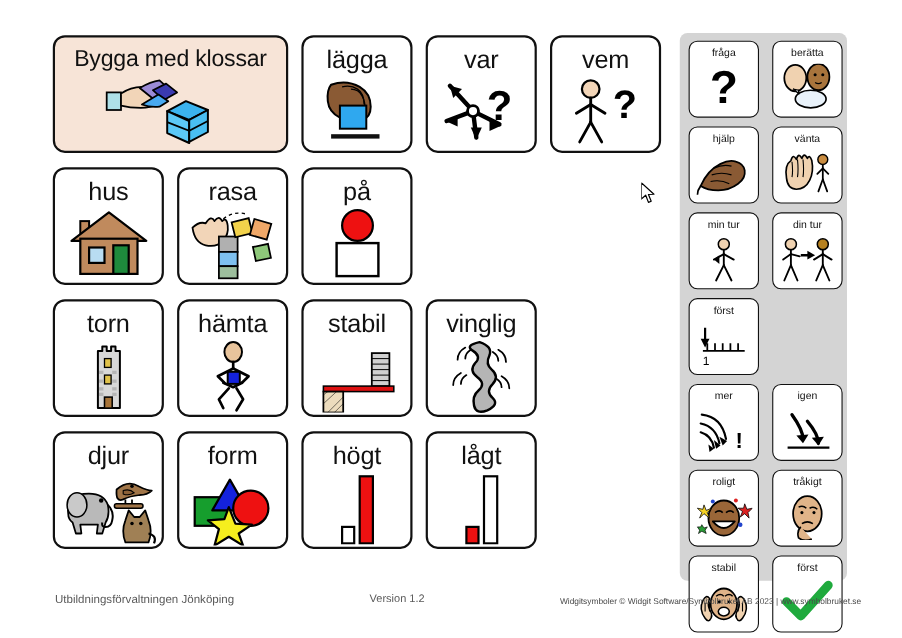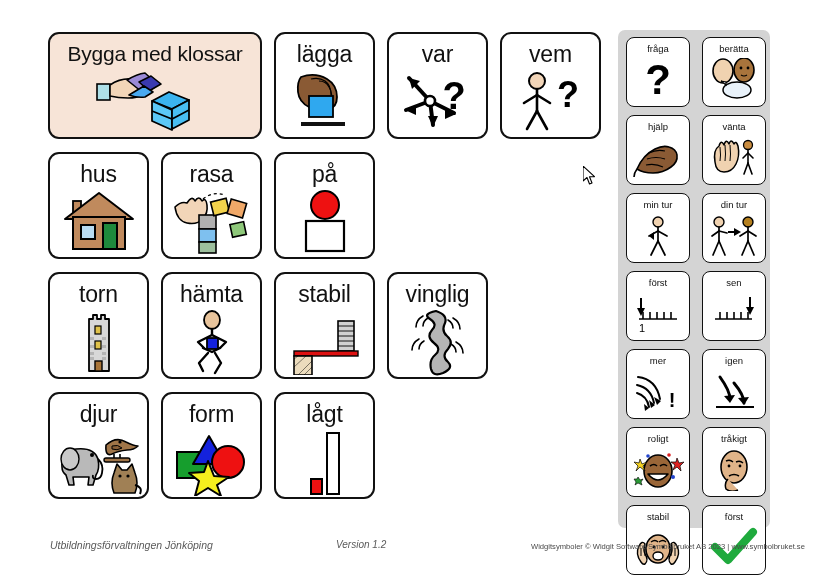--- a/index.html
+++ b/index.html
@@ -113,26 +113,25 @@
     display: flex;
     align-items: center;
     justify-content: center;
   }
   .side-art svg { display: block; }
 
   
   .footer-text {
     position: absolute;
     color: #5a5a5a;
-    font-style: italic;
     white-space: nowrap;
   }
   #footer-left  { left: 50px;  top: 539px; font-size: 10.5px; }
   #footer-mid   { left: 336px; top: 539px; font-size: 10px; }
-  #footer-right { left: 531px; top: 542px; font-size: 7.6px; font-style: normal; color: #4a4a4a; }
+  #footer-right { left: 509px; top: 542px; font-size: 7.6px; font-style: normal; color: #4a4a4a; }
 
   
   #cursor {
     position: absolute;
     left: 583px;
     top: 166px;
     width: 14px;
     height: 20px;
     pointer-events: none;
   }
@@ -383,20 +382,29 @@
         <svg width="82" height="68" viewBox="0 0 82 68">
           <rect x="6" y="24" width="30" height="26" fill="#169e2d" stroke="#000" stroke-width="2"></rect>
           <polygon points="38,8 54,36 22,36" fill="#1422dd" stroke="#000" stroke-width="2" stroke-linejoin="round"></polygon>
           <circle cx="57" cy="34" r="16" fill="#ee1111" stroke="#000" stroke-width="2"></circle>
           <polygon points="37,33 43,48 58,49 46,57 50,68 37,60 24,68 28,53 18,45 33,44" fill="#f5ee1e" stroke="#000" stroke-width="2" stroke-linejoin="round"></polygon>
         </svg>
       </div>
     </div>
 
 
+    <div class="card">
+      <div class="card-label">högt</div>
+      <div class="card-art">
+        <svg width="52" height="66" viewBox="0 0 52 66">
+          <rect x="12" y="50" width="11" height="15" fill="#ffffff" stroke="#000" stroke-width="2"></rect>
+          <rect x="28" y="4" width="12" height="61" fill="#ee1111" stroke="#000" stroke-width="2"></rect>
+        </svg>
+      </div>
+    </div>
 
     <div class="card">
       <div class="card-label">lågt</div>
       <div class="card-art">
         <svg width="52" height="66" viewBox="0 0 52 66">
           <rect x="12" y="50" width="11" height="15" fill="#ee1111" stroke="#000" stroke-width="2"></rect>
           <rect x="28" y="4" width="12" height="61" fill="#ffffff" stroke="#000" stroke-width="2"></rect>
         </svg>
       </div>
     </div>
@@ -519,37 +527,20 @@
           <polygon points="9,22 5,14 13,14" fill="#000"></polygon>
           <line x1="7" y1="25" x2="45" y2="25" stroke="#000" stroke-width="1.6"></line>
           <g stroke="#000" stroke-width="1.6">
             <line x1="11" y1="25" x2="11" y2="18"></line>
               <line x1="18" y1="25" x2="18" y2="18"></line>
             <line x1="25" y1="25" x2="25" y2="18"></line>
               <line x1="32" y1="25" x2="32" y2="18"></line>
             <line x1="39" y1="25" x2="39" y2="18"></line>
           </g>
           <text x="10" y="38" font-family="Liberation Sans, sans-serif" font-size="11" fill="#000" text-anchor="middle">1</text>
-        </svg>
-      </div>
-    </div>
-    <div class="side-card">
-      <div class="side-label">sen</div>
-      <div class="side-art">
-        <svg width="52" height="40" viewBox="0 0 52 40">
-          <line x1="42" y1="3" x2="42" y2="17" stroke="#000" stroke-width="2"></line>
-          <polygon points="42,21 38,13 46,13" fill="#000"></polygon>
-          <line x1="7" y1="25" x2="44" y2="25" stroke="#000" stroke-width="1.6"></line>
-          <g stroke="#000" stroke-width="1.6">
-            <line x1="12" y1="25" x2="12" y2="18"></line>
-              <line x1="19" y1="25" x2="19" y2="18"></line>
-            <line x1="26" y1="25" x2="26" y2="18"></line>
-              <line x1="33" y1="25" x2="33" y2="18"></line>
-            <line x1="40" y1="25" x2="40" y2="18"></line>
-          </g>
         </svg>
       </div>
     </div>
   </div>
 
   <div class="side-row">
     <div class="side-card">
       <div class="side-label">mer</div>
       <div class="side-art">
         <svg width="52" height="42" viewBox="0 0 52 42">

